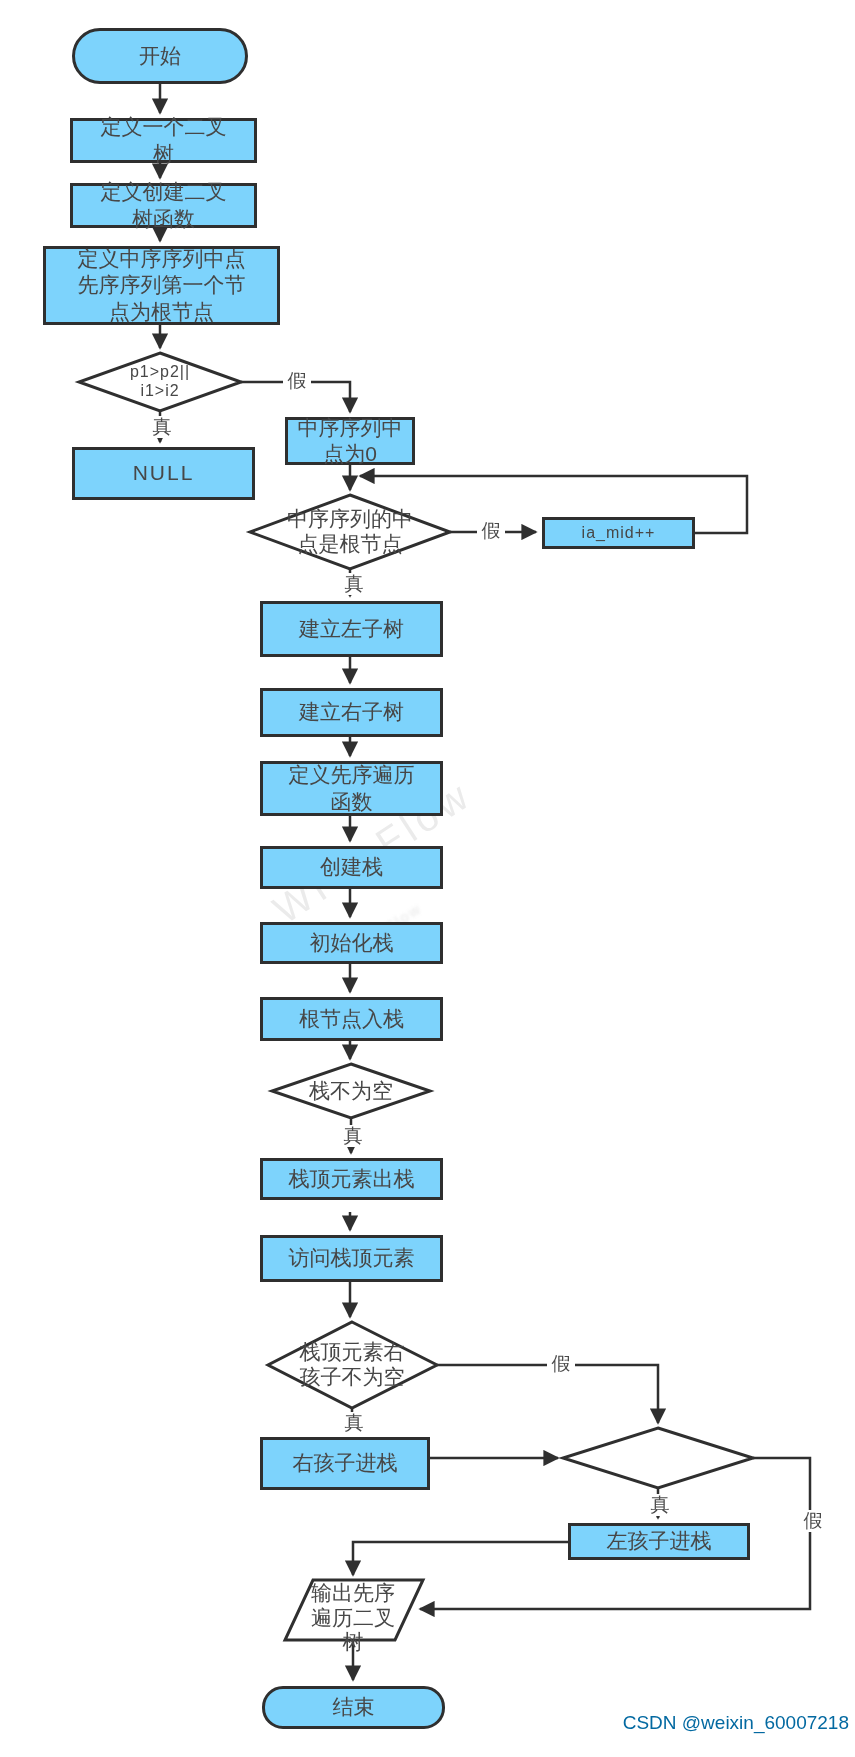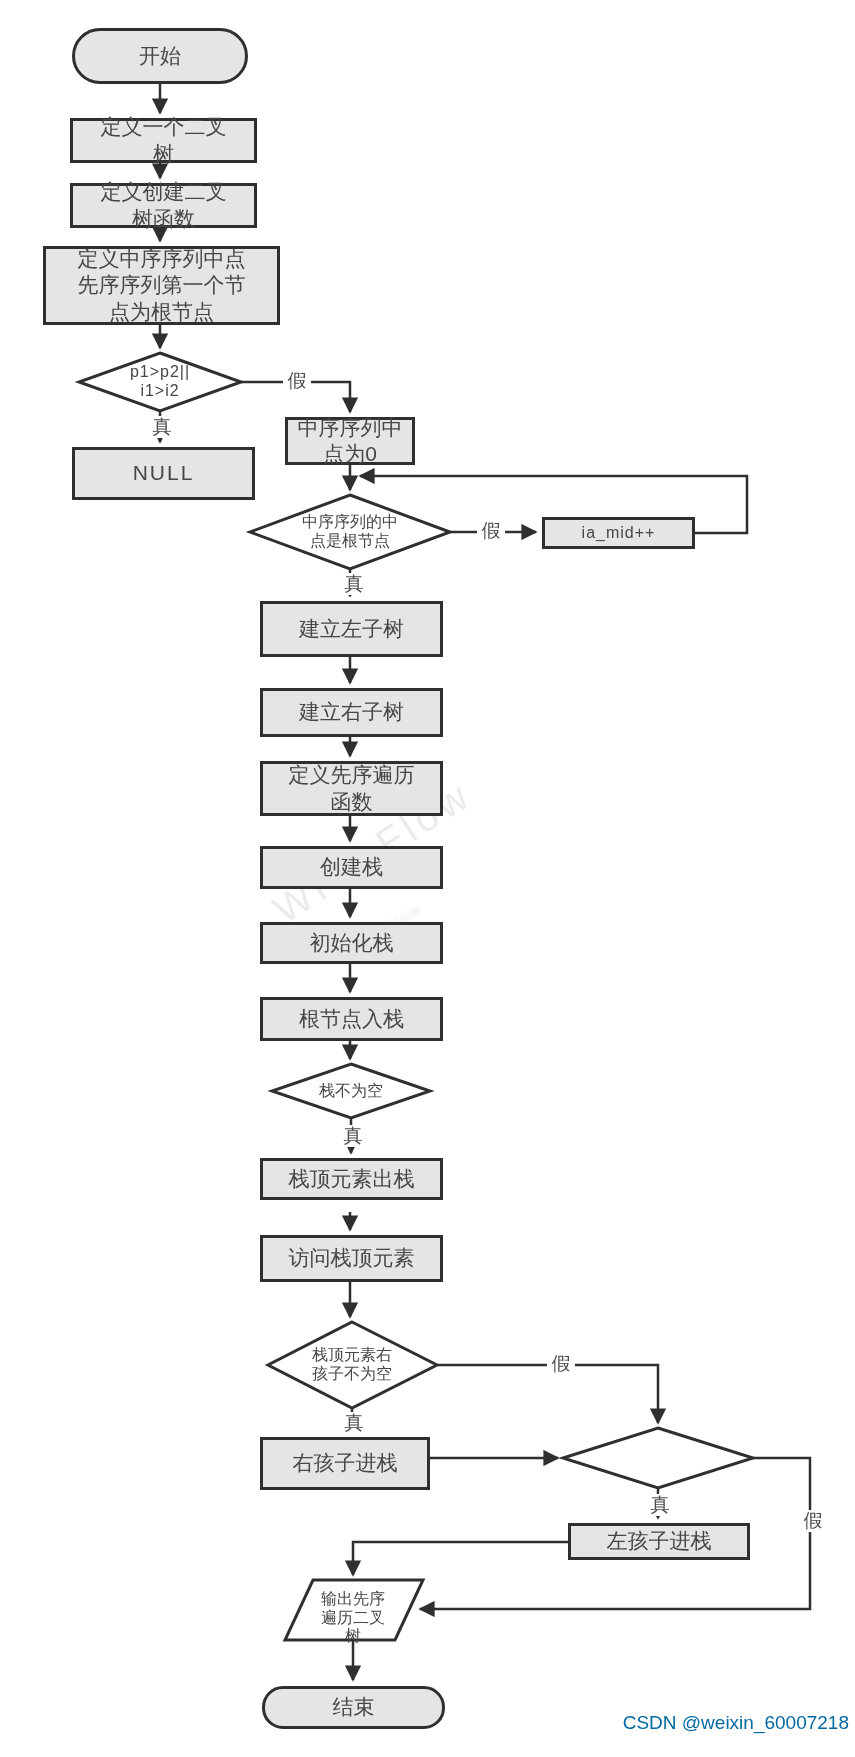--- a/index.html
+++ b/index.html
@@ -2,29 +2,29 @@
 <html><head>
 <meta charset="utf-8">
 <style>
   html,body{margin:0;padding:0;background:#ffffff;}
   #canvas{
     position:relative;width:855px;height:1757px;background:#ffffff;overflow:hidden;
     font-family:"Liberation Sans","DejaVu Sans",sans-serif;color:#474747;
   }
   #wires{position:absolute;left:0;top:0;width:855px;height:1757px;}
   .node{
-    position:absolute;box-sizing:border-box;background:#e5e5e5;border:3px solid #2f2f2f;
+    position:absolute;box-sizing:border-box;background:#7dd3fc;border:3px solid #2f2f2f;
     display:flex;align-items:center;justify-content:center;text-align:center;
     font-size:21px;line-height:1.25;white-space:pre-line;z-index:2;
   }
   .term{border-radius:28px;}
   .shape-text{
     position:absolute;box-sizing:border-box;background:transparent;border:none;
     display:flex;align-items:center;justify-content:center;text-align:center;
-    font-size:16px;line-height:1.18;white-space:pre-line;z-index:3;
+    font-size:21px;line-height:1.18;white-space:pre-line;z-index:3;
   }
   .mono{font-size:16px;letter-spacing:1px;}
   .elabel{
     position:absolute;z-index:4;background:#ffffff;padding:0 2px;
     font-size:19px;color:#4a4a4a;display:flex;align-items:center;justify-content:center;
   }
   .wm-big{
     position:absolute;left:255px;top:815px;width:280px;z-index:1;
     transform:rotate(-33deg);font-size:40px;letter-spacing:5px;color:rgba(110,110,110,0.14);
     white-space:nowrap;

